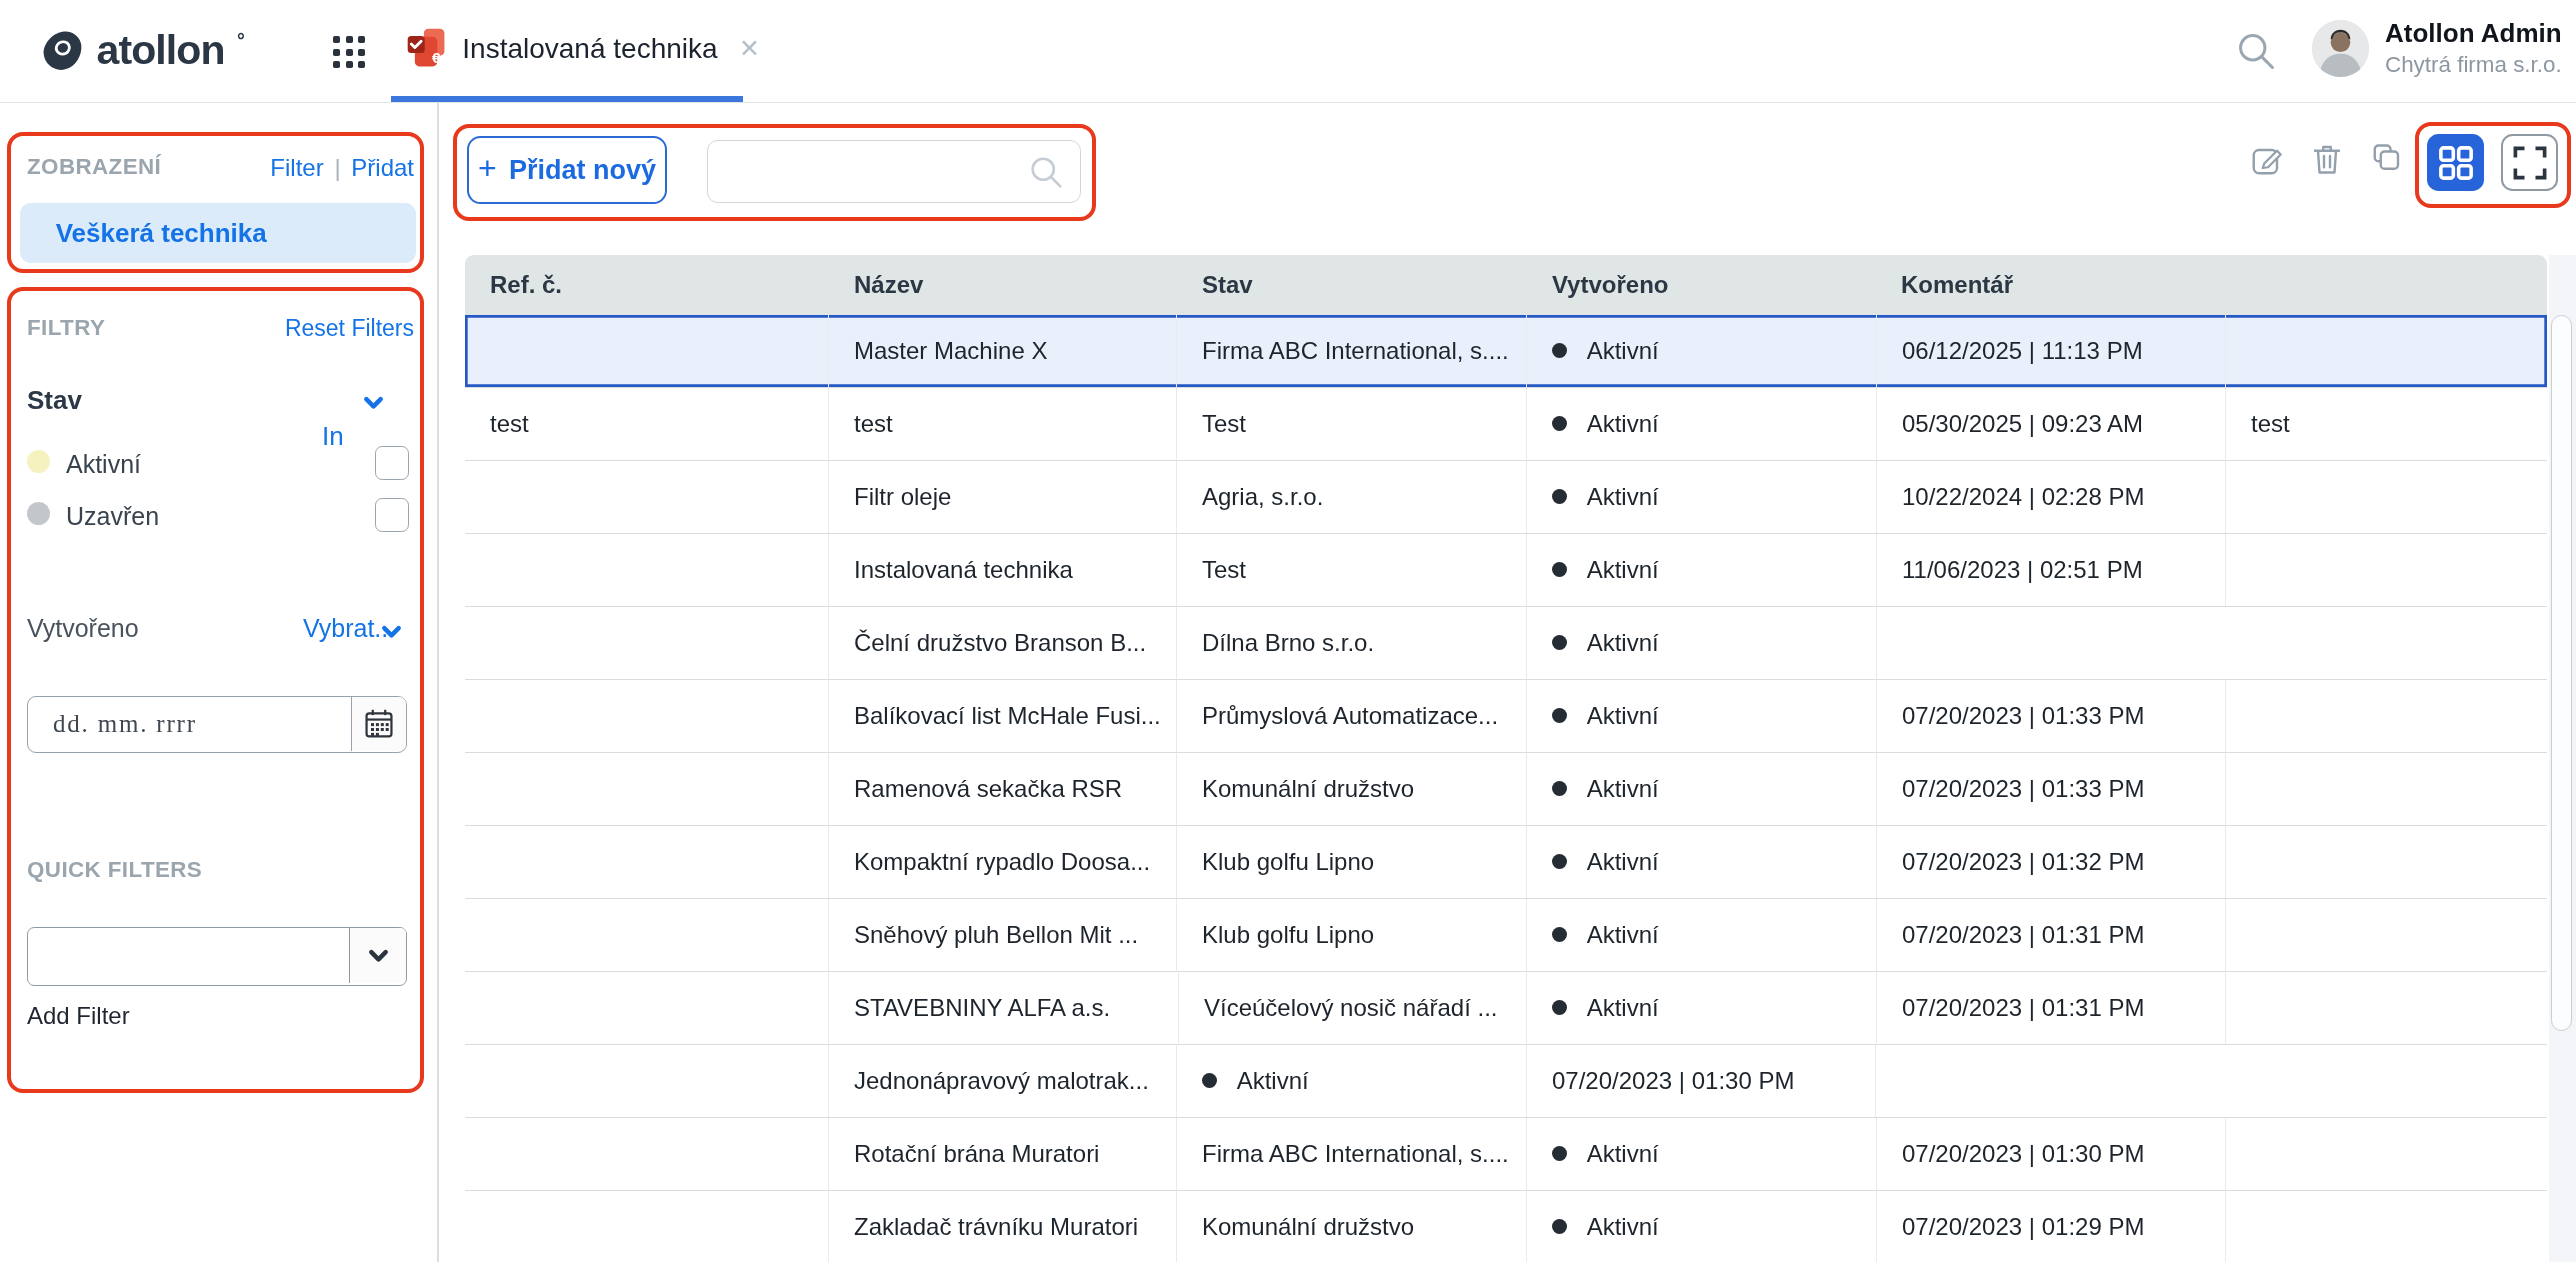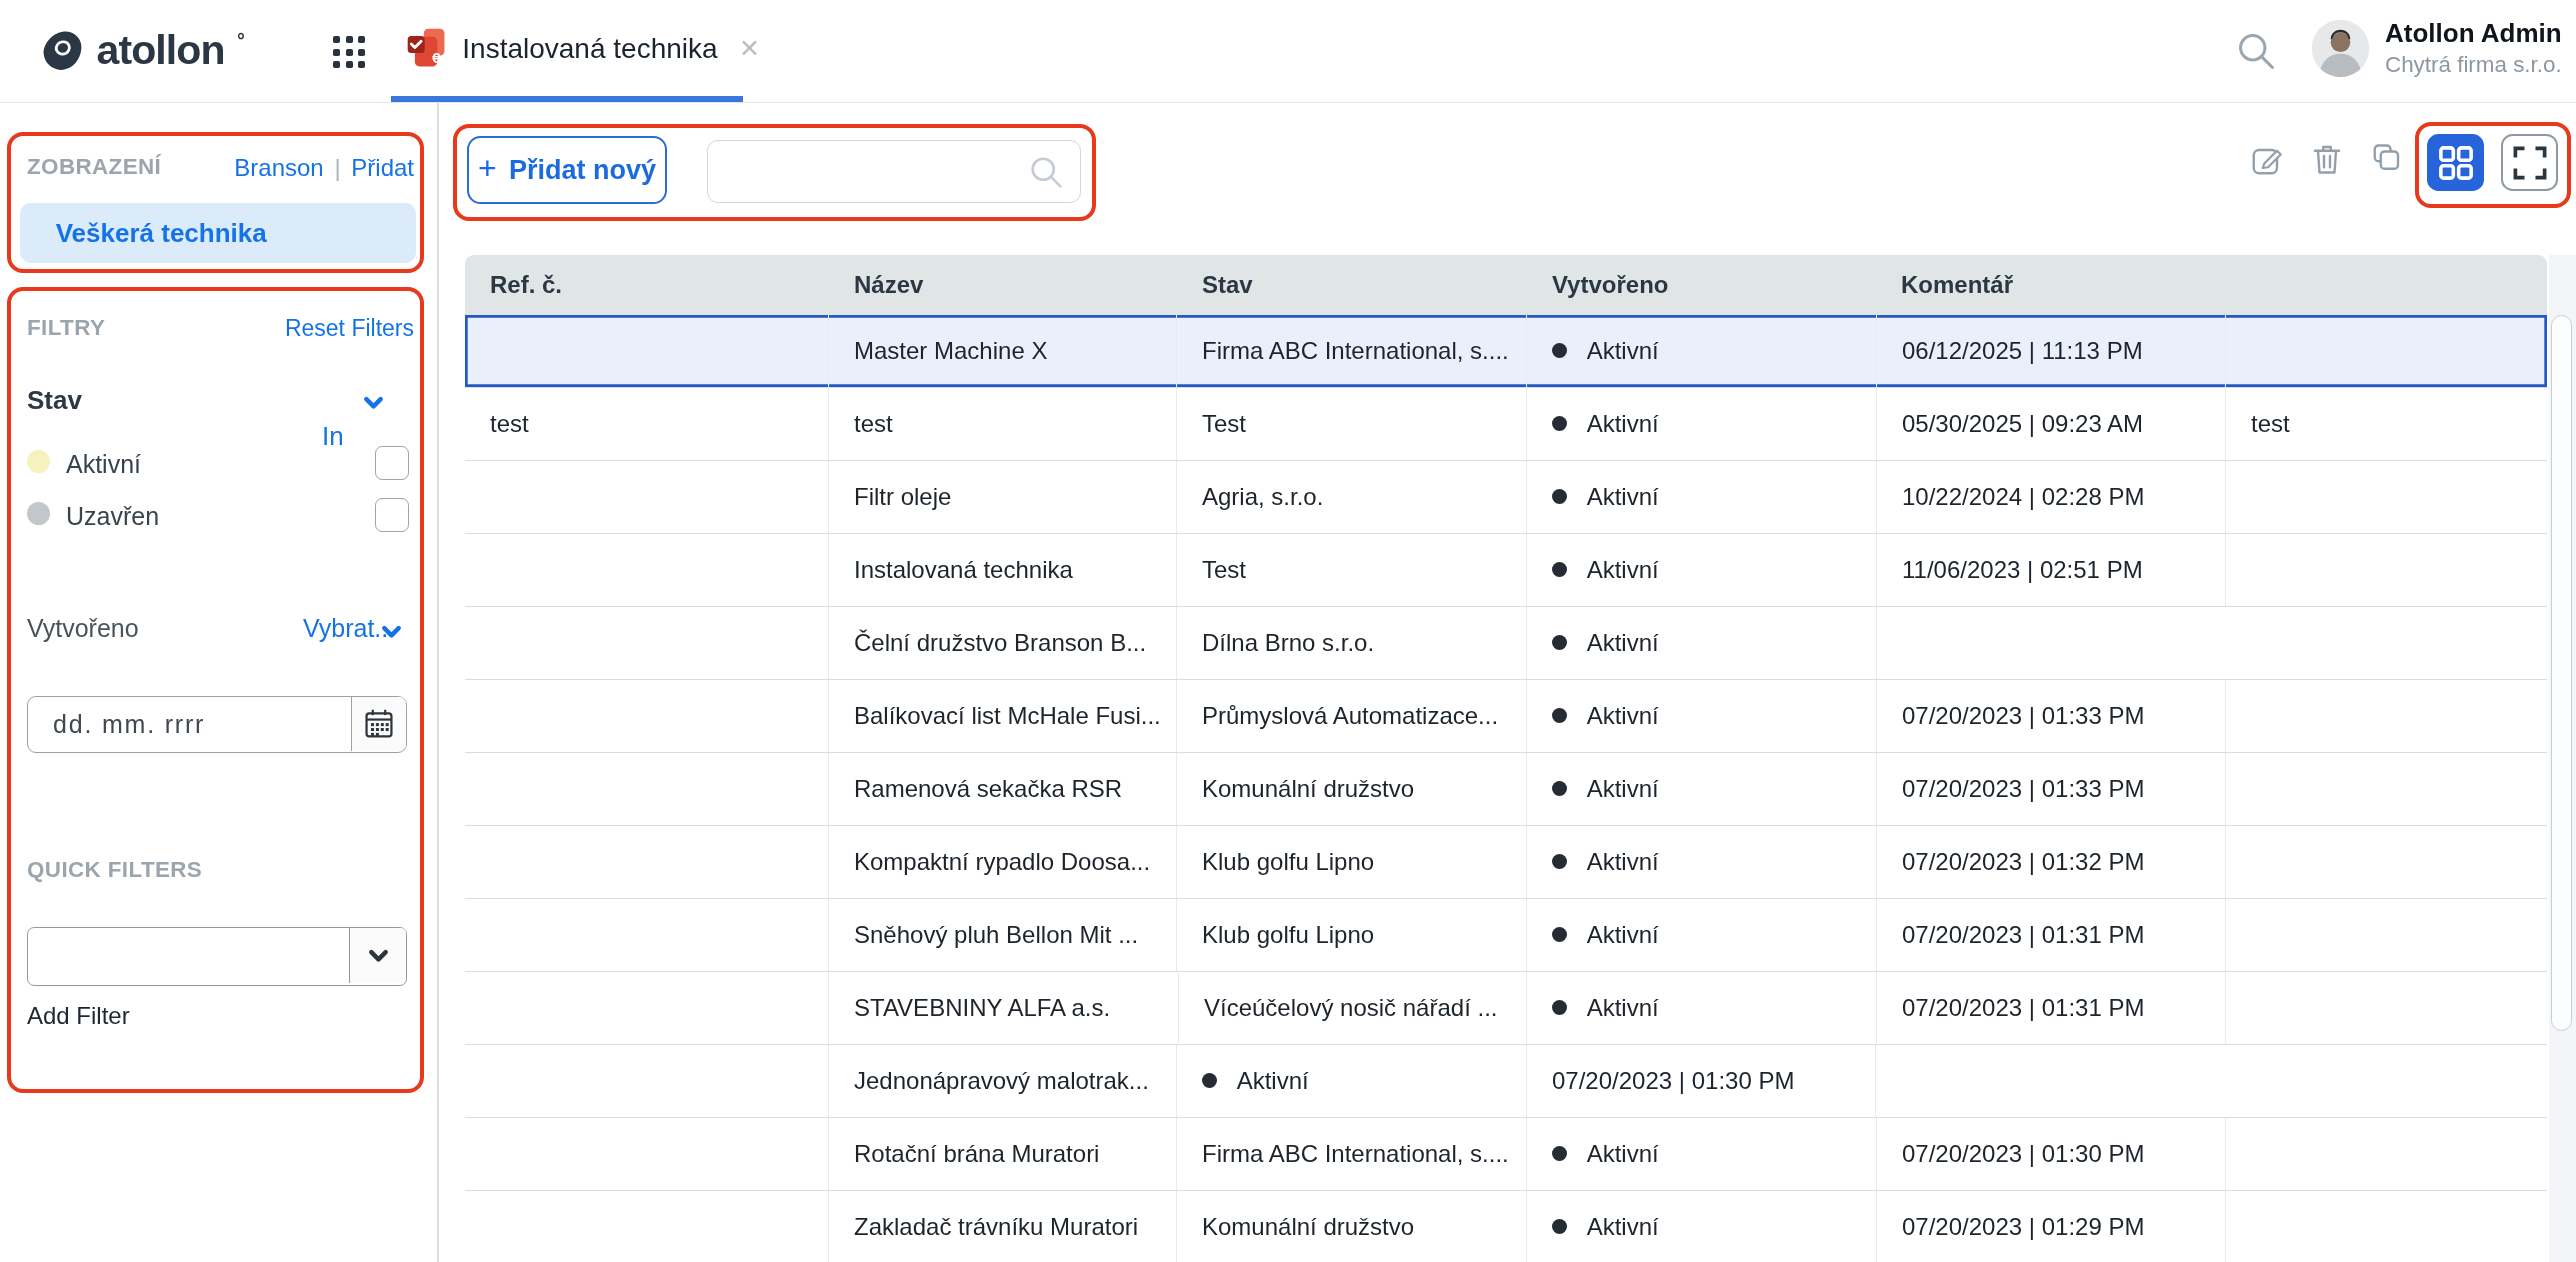--- a/index.html
+++ b/index.html
@@ -53,21 +53,21 @@
   .f-label { position:absolute; left:27px; font-size:25px; color:#49535e; }
   .f-op { position:absolute; font-size:26px; color:#1473e6; cursor:pointer; }
   .chev { position:absolute; width:27px; height:21.5px; cursor:pointer; }
   .opt-dot { position:absolute; left:27px; width:23px; height:23px; border-radius:50%; }
   .opt-label { position:absolute; left:66px; font-size:25px; color:#39434d; }
   .checkbox { position:absolute; left:375px; width:34px; height:34px; background:#fff;
               border:1.8px solid #98a3ad; border-radius:7.2px; cursor:pointer; }
   .date-input { position:absolute; left:27px; top:696px; width:380px; height:57px;
                 border:1.8px solid #98a2ad; border-radius:9px; background:#fff; }
   .date-ph { position:absolute; left:25px; top:0; line-height:54px; font-size:25px;
-             color:#3f4750; font-family:Liberation Sans, sans-serif; letter-spacing:1.8px; }
+             color:#3f4750; font-family:Liberation Serif, serif; letter-spacing:1.8px; }
   .date-btn { position:absolute; right:0; top:0; width:55px; height:54px; border-left:1.8px solid #98a2ad;
               background:#fbfbfb; border-radius:0 7.2px 7.2px 0; display:flex; align-items:center;
               justify-content:center; cursor:pointer; }
   .qf-select { position:absolute; left:27px; top:927px; width:380px; height:59px;
                border:1.8px solid #8f99a3; border-radius:7.2px; background:#fff; cursor:pointer; }
   .qf-btn { position:absolute; right:0; top:0; width:57px; height:55px; border-left:1.8px solid #8f99a3;
             background:#fbfbfb; border-radius:0 5.4px 5.4px 0; display:flex; align-items:center;
             justify-content:center; }
   .add-filter { position:absolute; left:27px; top:1002px; font-size:24px; color:#1f2630; cursor:pointer; }
 
@@ -159,21 +159,21 @@
 </header>
 
 <div class="v-divider"></div>
 
 <aside>
   <div class="anno anno-views"></div>
   <div class="anno anno-filters"></div>
 
   <div class="side-label" style="left:27px; top:154px;">ZOBRAZENÍ</div>
   <div class="views-links">
-    <span class="lnk">Branson</span>
+    <span class="lnk">Filter</span>
     <span class="lnk-sep">|</span>
     <span class="lnk">Přidat</span>
   </div>
   <div class="view-pill">Veškerá technika</div>
 
   <div class="side-label" style="left:27px; top:315px;">FILTRY</div>
   <div class="reset-link">Reset Filters</div>
 
   <div class="f-title" style="top:385px;">Stav</div>
   <div class="f-op" style="left:322px; top:385px;margin-top:36px;">In</div>

